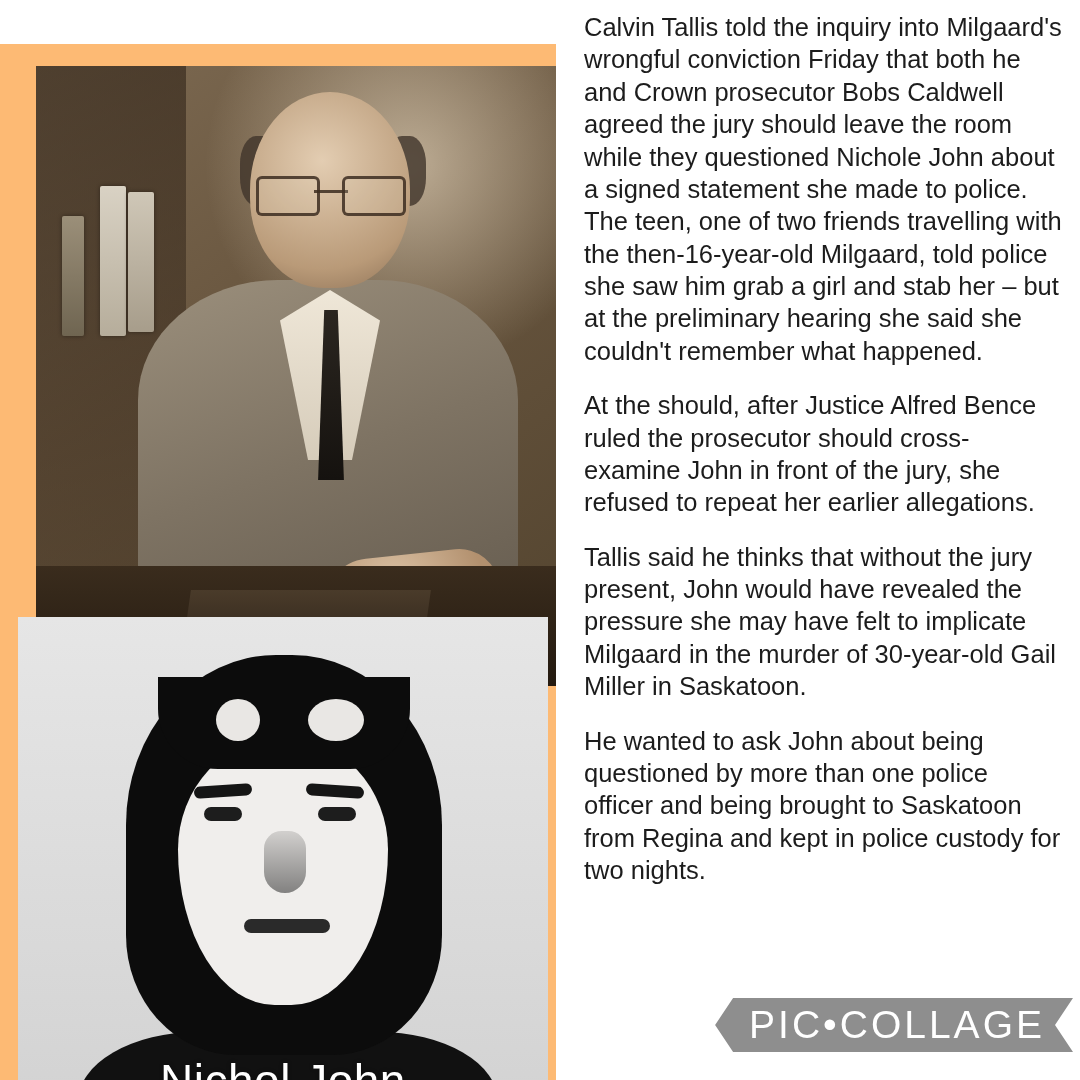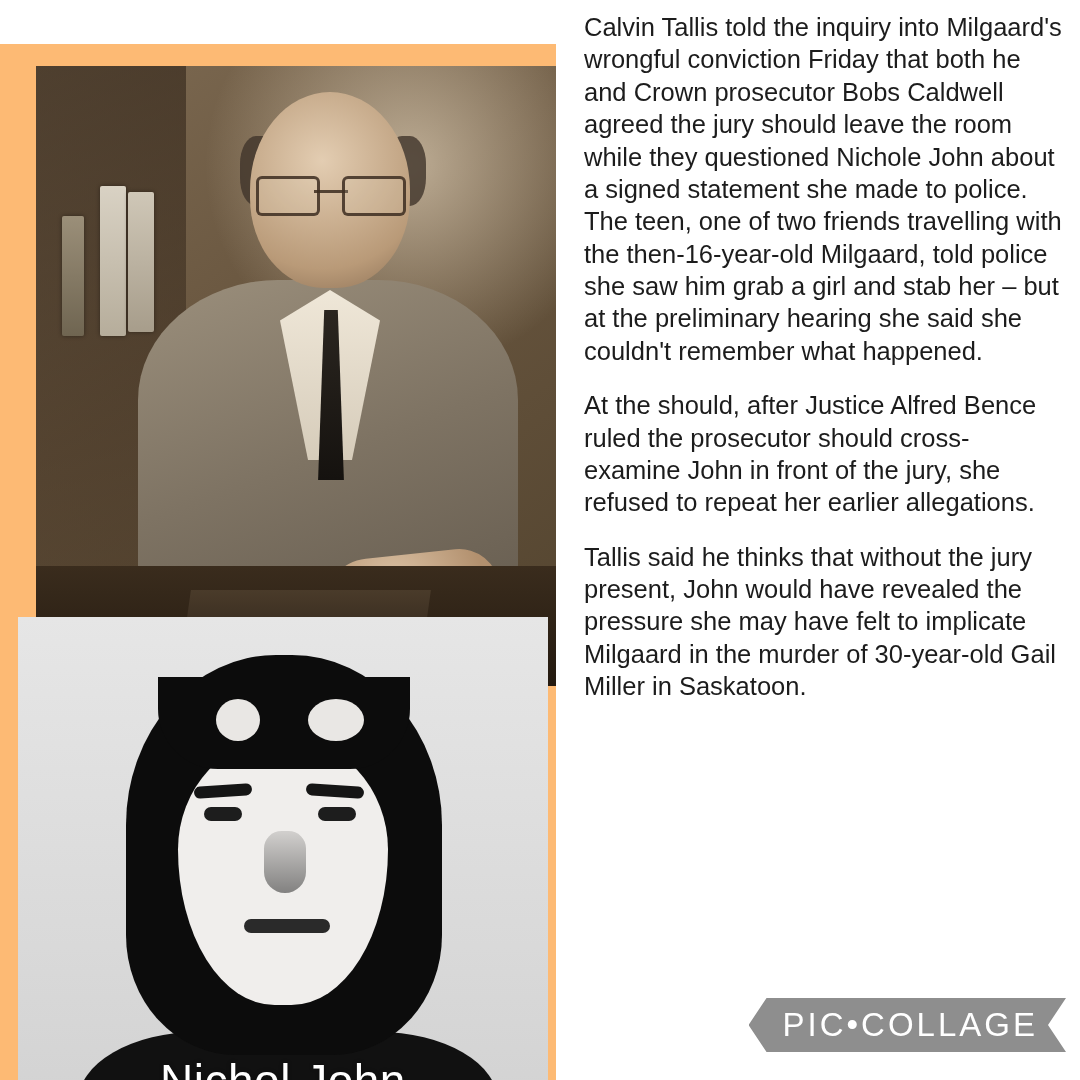--- a/index.html
+++ b/index.html
@@ -308,29 +308,29 @@
     margin: 0 0 22px 0;
     font-size: 25.5px;
     line-height: 1.27;
     color: #1c1c1c;
     font-family: "Liberation Sans", sans-serif;
   }
 
   
   .watermark {
     position: absolute;
-    right: 14px;
+    right: 7px;
     bottom: 28px;
     height: 54px;
     display: flex;
     align-items: center;
     padding: 0 28px 0 34px;
     background: #8e8e8e;
     color: #ffffff;
-    font-size: 33px;
+    font-size: 39px;
     letter-spacing: 3px;
     font-family: "Liberation Sans", sans-serif;
     clip-path: polygon(18px 0, 100% 0, calc(100% - 18px) 50%, 100% 100%, 18px 100%, 0 50%);
   }
 </style>
 </head>
 <body>
 
 <div class="collage">
 
@@ -382,18 +382,19 @@
       </div>
       <div class="caption caption-john">Nichol John</div>
     </div>
   </div>
 
   <div class="right-col">
     <div class="article">
       <p>Calvin Tallis told the inquiry into Milgaard's wrongful conviction Friday that both he and Crown prosecutor Bobs Caldwell agreed the jury should leave the room while they questioned Nichole John about a signed statement she made to police. The teen, one of two friends travelling with the then-16-year-old Milgaard, told police she saw him grab a girl and stab her – but at the preliminary hearing she said she couldn't remember what happened.</p>
       <p>At the should, after Justice Alfred Bence ruled the prosecutor should cross-examine John in front of the jury, she refused to repeat her earlier allegations.</p>
       <p>Tallis said he thinks that without the jury present, John would have revealed the pressure she may have felt to implicate Milgaard in the murder of 30-year-old Gail Miller in Saskatoon.</p>
+      <p>He wanted to ask John about being questioned by more than one police officer and being brought to Saskatoon from Regina and kept in police custody for two nights.</p>
     </div>
   </div>
 
   <div class="watermark">PIC•COLLAGE</div>
 
 </div>
 
 </body></html>

